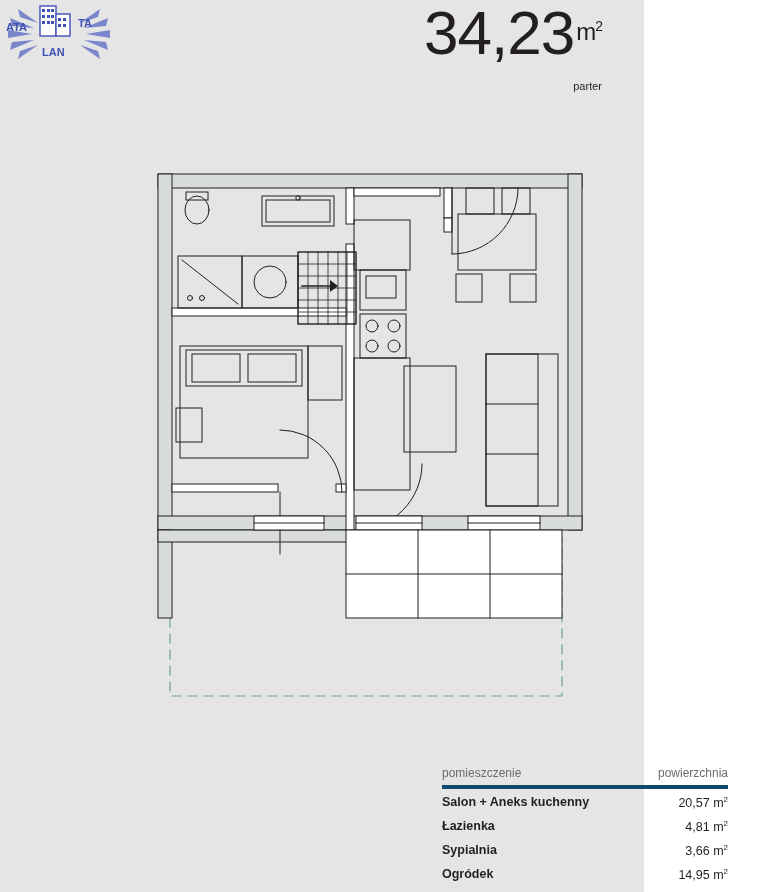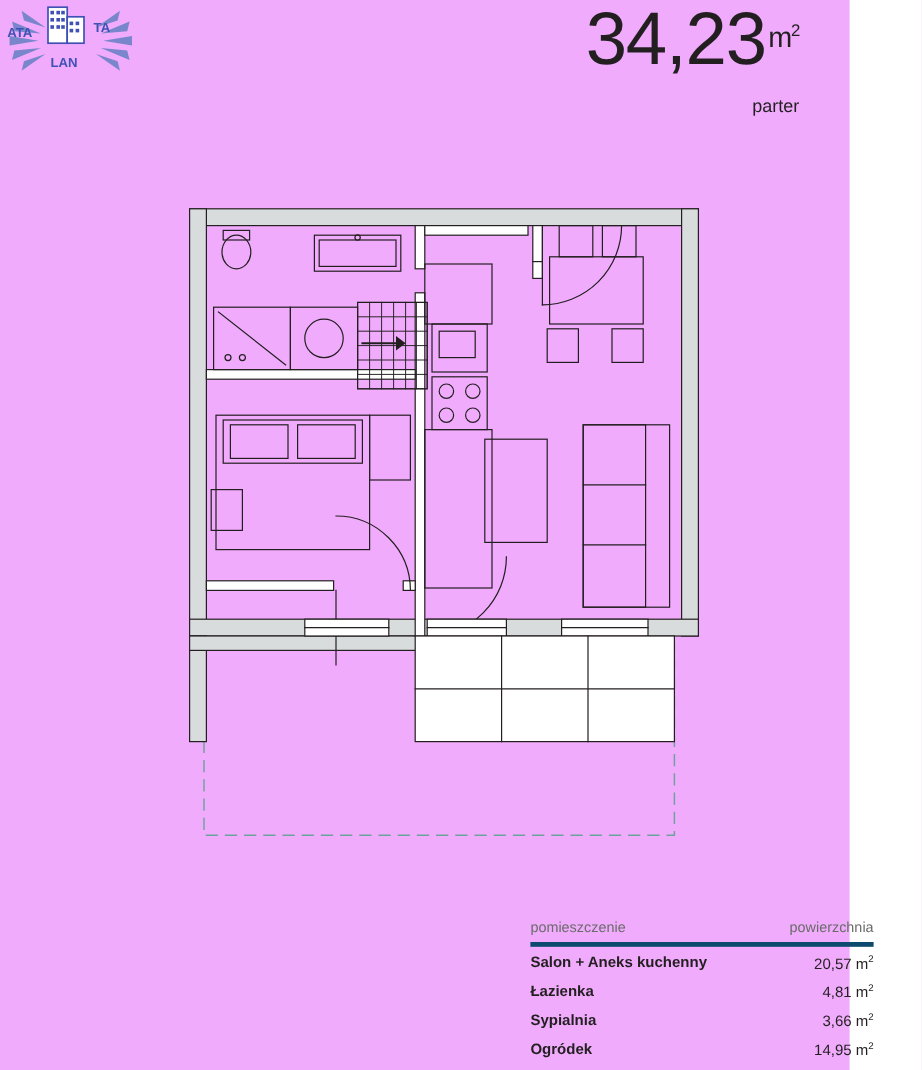--- a/index.html
+++ b/index.html
@@ -6,23 +6,23 @@
   html, body {
     margin: 0; padding: 0;
     width: 768px; height: 892px;
     background: #ffffff;
     font-family: "Liberation Sans", sans-serif;
     color: #231f20;
     overflow: hidden;
   }
   #page {
     position: relative;
-    width: 708px;
+    width: 644px;
     height: 892px;
-    background: #f0abfc;
+    background: #e5e5e5;
   }
 
   
   #logo {
     position: absolute;
     left: 6px; top: 4px;
     width: 106px; height: 62px;
   }
 
   
@@ -53,21 +53,21 @@
     font-size: 14px;
     vertical-align: super;
   }
   #area-extra {
     font-size: 35px;
     line-height: 40px;
     margin-top: 2px;
     white-space: nowrap;
   }
   #floor-label {
-    font-size: 15px;
+    font-size: 11px;
     margin-top: 14px;
     color: #231f20;
   }
 
   
   #plan {
     position: absolute;
     left: 150px;
     top: 158px;
     width: 450px;

